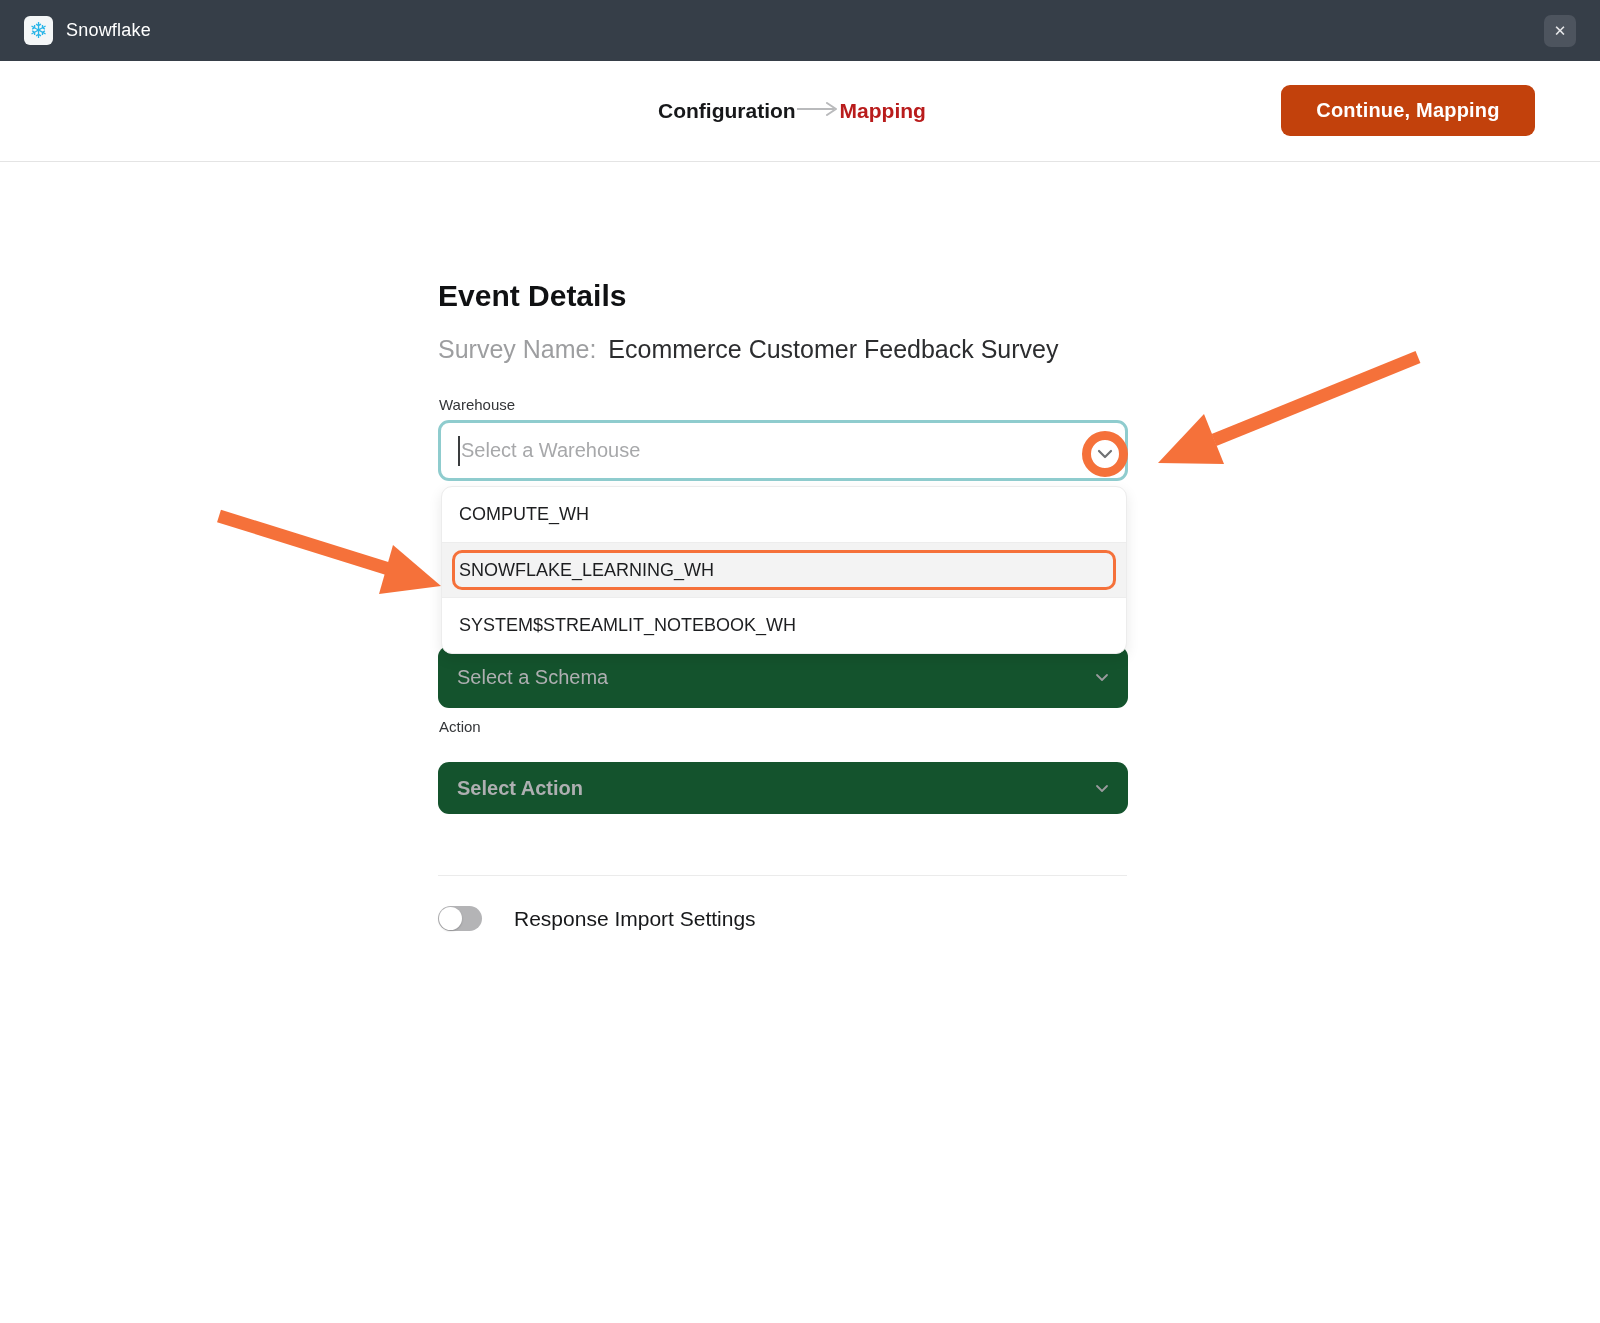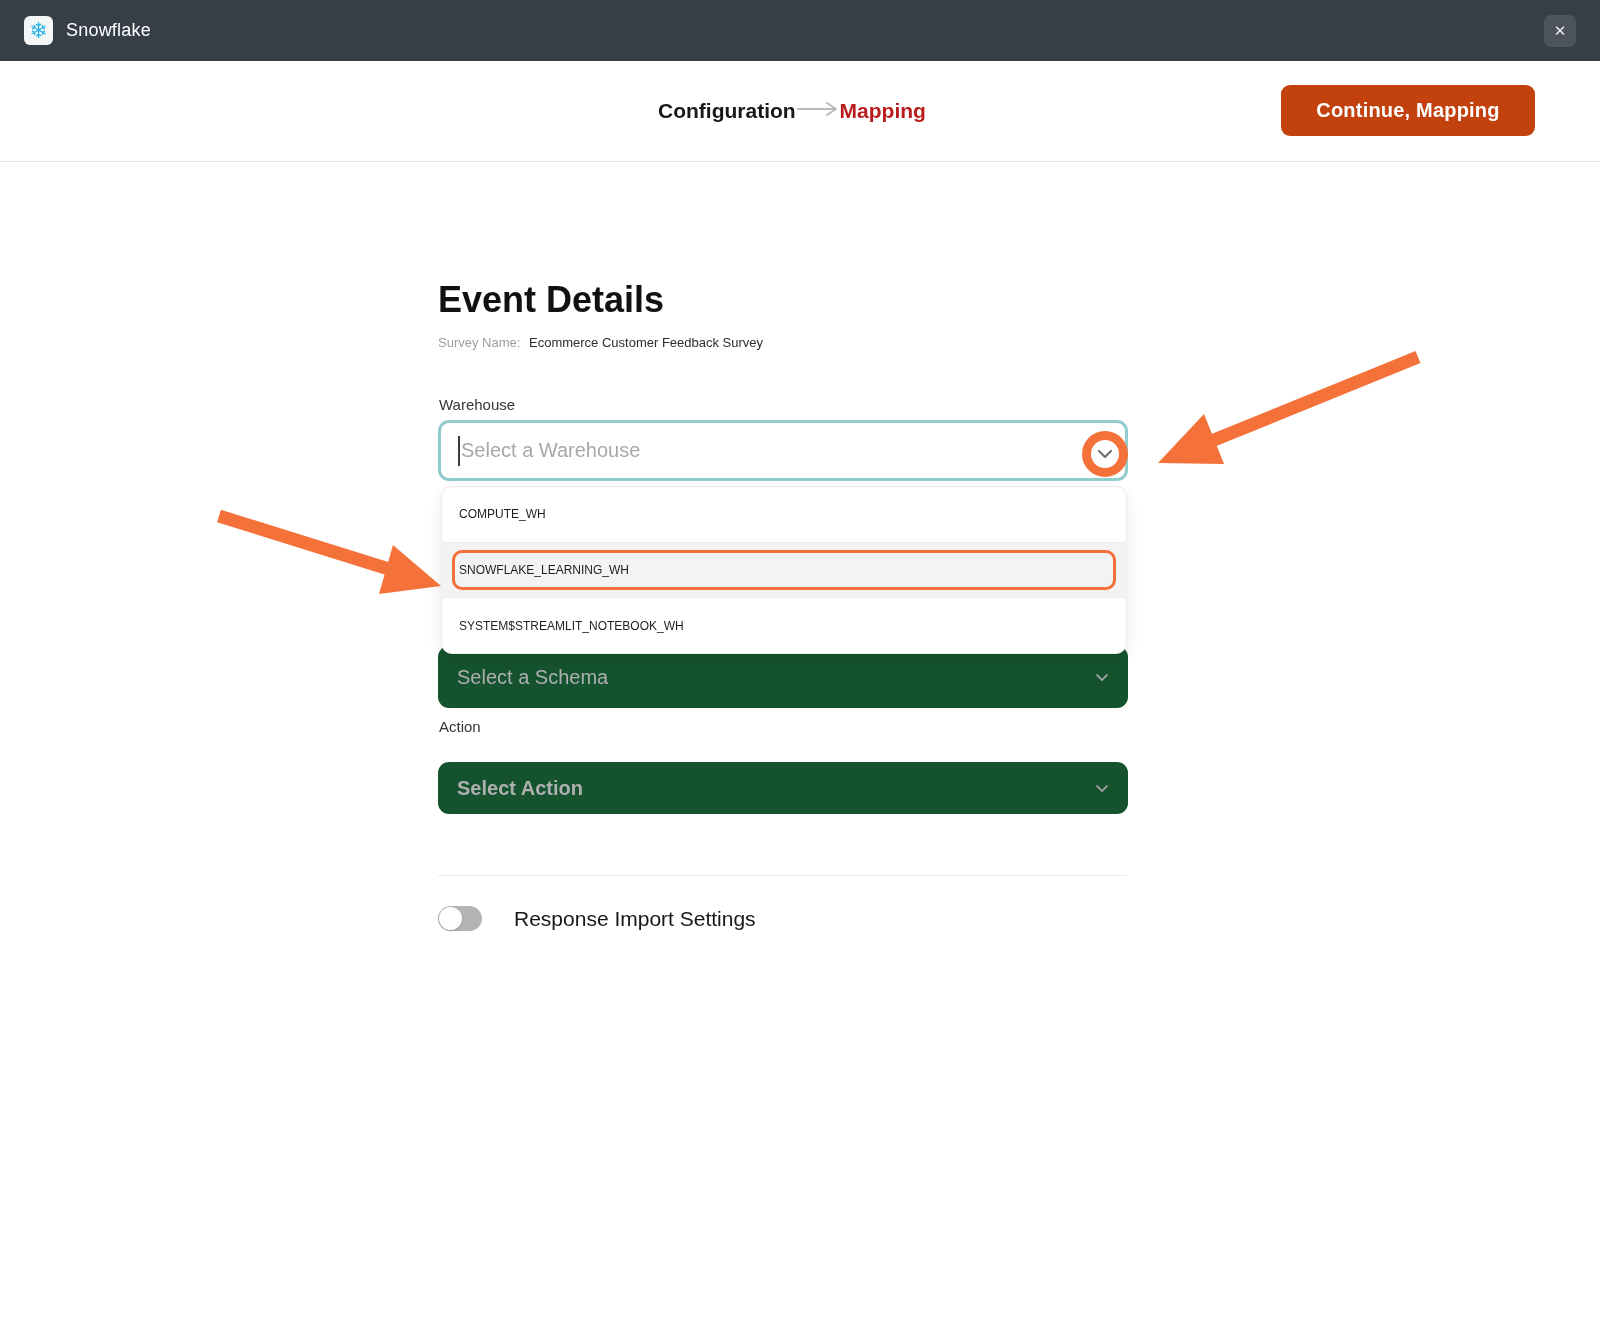--- a/index.html
+++ b/index.html
@@ -25,22 +25,22 @@
   .steps { position:absolute; left:50%; top:50%; transform:translate(-53%,-50%);
     display:flex; align-items:center; }
   .step-active { font-size:21px; font-weight:700; color:#17181a; }
   .step-next { font-size:21px; font-weight:700; color:#b91c1c; }
   .continue-btn { position:absolute; right:65px; top:24px; width:254px; height:51px;
     background:#c2410c; border:none; border-radius:9px; color:#ffffff;
     font-size:20px; font-weight:700; cursor:pointer; letter-spacing:.2px;
     font-family:"Liberation Sans",sans-serif; }
 
   
-  .h1 { position:absolute; left:438px; top:279px; font-size:36px; font-weight:700; color:#101113; }
-  .survey-line { position:absolute; left:438px; top:335px; font-size:13px; }
+  .h1 { position:absolute; left:438px; top:279px; font-size:30px; font-weight:700; color:#101113; }
+  .survey-line { position:absolute; left:438px; top:335px; font-size:25px; }
   .survey-label { color:#9d9ea0; }
   .survey-value { color:#2c2d2f; margin-left:5px; }
 
   .field-label { position:absolute; font-size:15px; color:#333538; }
   .lbl-warehouse { left:439px; top:396px; }
   .lbl-action { left:439px; top:718px; }
 
   .wh-select { position:absolute; left:438px; top:420px; width:690px; height:61px;
     background:#ffffff; border:3px solid #8fccce; border-radius:11px;
     display:flex; align-items:center; padding-left:17px; cursor:text; z-index:2; }
@@ -48,21 +48,21 @@
   .placeholder { font-size:20px; color:#a7a8aa; }
   .ring { position:absolute; left:641px; top:8px; width:46px; height:46px;
     border:9px solid #f5713a; border-radius:50%; background:#ffffff;
     display:flex; align-items:center; justify-content:center; }
 
   .dropdown { position:absolute; left:441px; top:486px; width:686px; height:168px;
     background:#ffffff; border:1px solid #ececec; border-radius:11px;
     box-shadow:0 5px 14px rgba(0,0,0,.09); z-index:5; display:flex; flex-direction:column;
     overflow:hidden; }
   .dd-item { flex:1; display:flex; align-items:center; padding-left:17px;
-    font-size:12px; color:#1d1e20; position:relative; cursor:pointer; }
+    font-size:18px; color:#1d1e20; position:relative; cursor:pointer; }
   .dd-item + .dd-item { border-top:1px solid #ededed; }
   .dd-item.highlight { background:#f3f3f3; }
   .hl-outline { position:absolute; left:10px; right:10px; top:7px; bottom:7px;
     border:3px solid #f5713a; border-radius:10px; pointer-events:none; }
 
   .soft-select { position:absolute; left:438px; width:690px;
     background:#14532d; border-radius:11px; display:flex; align-items:center;
     padding:0 19px; cursor:pointer; }
   .soft-select .placeholder { color:#aeafb1; }
   .soft-select .chev { margin-left:auto; }

